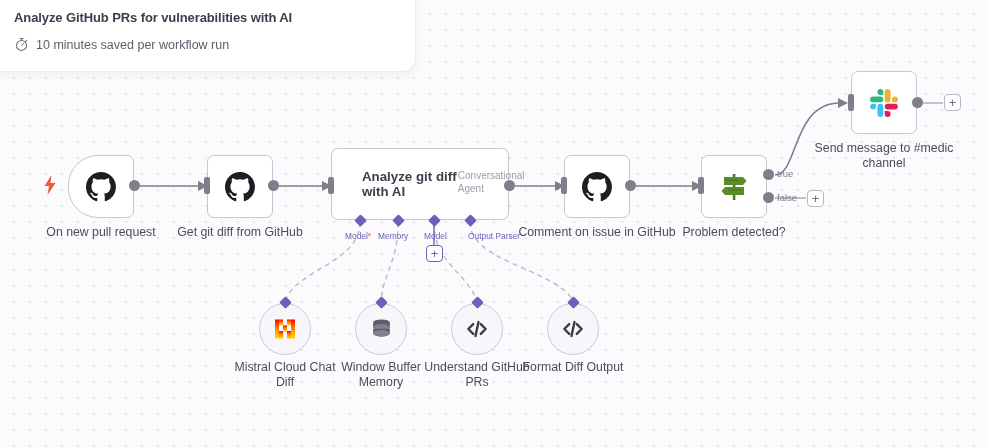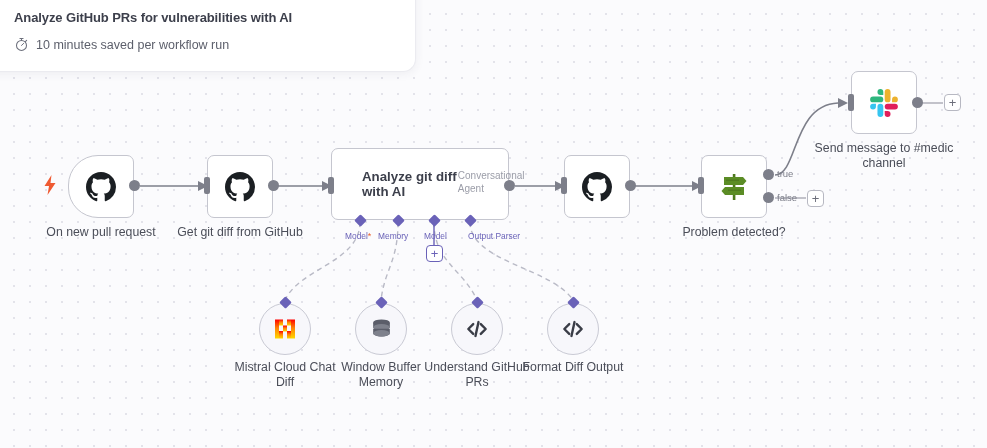--- a/index.html
+++ b/index.html
@@ -219,20 +219,21 @@
 
   <div class="plus-btn purple" style="left:426px; top:245px;">+</div>
 
   <div class="node" style="left:564px; top:155px; width:66px; height:63px;">
     <svg width="30" height="30" viewBox="0 0 16 16">
       <path fill="#1b1f23" d="M8 0C3.58 0 0 3.58 0 8c0 3.54 2.29 6.53 5.47 7.59.4.07.55-.17.55-.38 0-.19-.01-.82-.01-1.49-2.01.37-2.53-.49-2.69-.94-.09-.23-.48-.94-.82-1.13-.28-.15-.68-.52-.01-.53.63-.01 1.08.58 1.23.82.72 1.21 1.87.87 2.33.66.07-.52.28-.87.51-1.07-1.78-.2-3.64-.89-3.64-3.95 0-.87.31-1.59.82-2.15-.08-.2-.36-1.02.08-2.12 0 0 .67-.21 2.2.82.64-.18 1.32-.27 2-.27.68 0 1.36.09 2 .27 1.53-1.04 2.2-.82 2.2-.82.44 1.1.16 1.92.08 2.12.51.56.82 1.27.82 2.15 0 3.07-1.87 3.75-3.65 3.95.29.25.54.73.54 1.48 0 1.07-.01 1.93-.01 2.2 0 .21.15.46.55.38A8.01 8.01 0 0 0 16 8c0-4.42-3.58-8-8-8z"></path>
     </svg>
   </div>
   <div class="in-bar" style="left:561px; top:177px;"></div>
   <div class="out-dot" style="left:625px; top:180px;"></div>
+  <div class="node-label" style="left:517px; top:225px; width:160px;">Comment on issue in GitHub</div>
 
   <div class="node" style="left:701px; top:155px; width:66px; height:63px;">
     <svg width="32" height="30" viewBox="0 0 32 30">
       <rect x="14.8" y="2" width="2.6" height="26" fill="#4f7a1f"></rect>
       <path d="M6 5 H25 L28.5 9 L25 13 H6 Z" fill="#5b8c25"></path>
       <path d="M26 15 H7 L3.5 19 L7 23 H26 Z" fill="#5b8c25"></path>
       <rect x="8" y="7.6" width="13" height="1.2" fill="#3f6318" opacity="0.5"></rect>
       <rect x="10" y="17.6" width="13" height="1.2" fill="#3f6318" opacity="0.5"></rect>
     </svg>
   </div>

